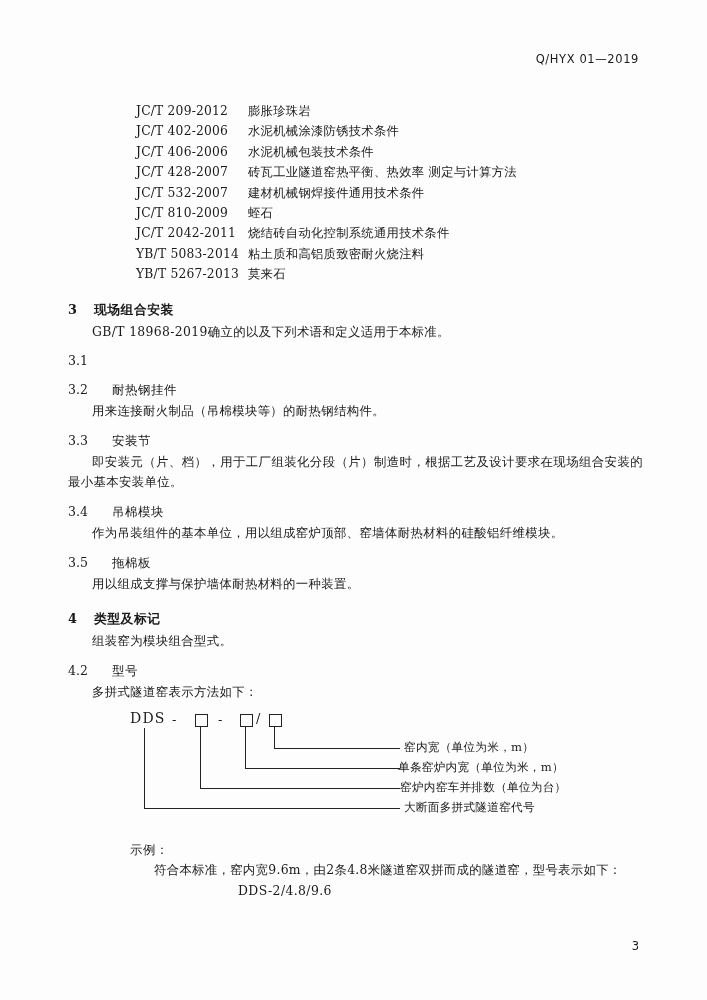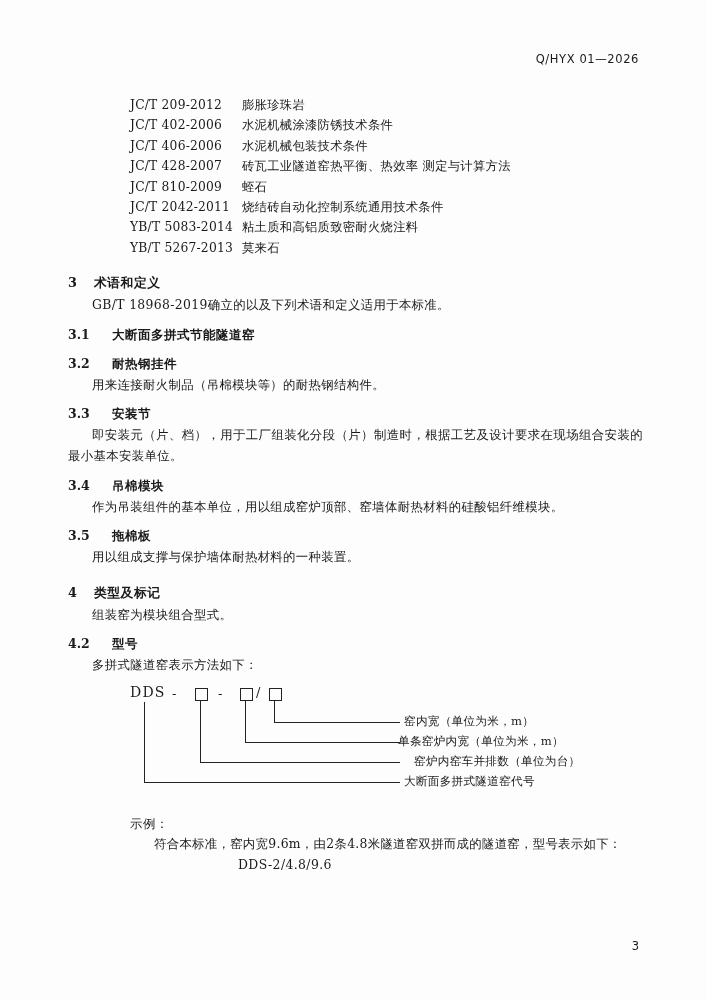--- a/index.html
+++ b/index.html
@@ -25,21 +25,21 @@
     letter-spacing: 0.6px;
     color: #1a1a1a;
   }
   .content {
     position: absolute;
     top: 95px;
     left: 68px;
     width: 575px;
   }
   .std-list {
-    margin: 0;
+    margin: 6px;
     padding: 0;
     list-style: none;
   }
   .std-row {
     display: flex;
     font-size: 12.3px;
     line-height: 20.4px;
     margin-left: 62px;
   }
   .std-code {
@@ -64,21 +64,21 @@
     flex: 0 0 26px;
   }
   .sec-title {
     letter-spacing: 0.5px;
   }
   .sub-head {
     display: flex;
     font-size: 12.5px;
     line-height: 20px;
     margin-top: 9px;
-    font-weight: bold;
+    font-weight: normal;
   }
   .sub-num {
     flex: 0 0 44px;
   }
   .sub-title {
     letter-spacing: 0.5px;
   }
   .para {
     font-size: 12.4px;
     line-height: 20.6px;
@@ -164,21 +164,21 @@
     right: 68px;
     font-size: 11.5px;
     font-family: "DejaVu Sans", sans-serif;
   }
 </style>
 </head>
 <body>
 
 <div class="page">
 
-  <div class="header">Q/HYX 01—2026</div>
+  <div class="header">Q/HYX 01—2019</div>
 
   <div class="content">
 
     <div class="std-list">
       <div class="std-row">
         <span class="std-code">JC/T 209-2012</span>
         <span class="std-title">膨胀珍珠岩</span>
       </div>
       <div class="std-row">
         <span class="std-code">JC/T 402-2006</span>
@@ -186,46 +186,49 @@
       </div>
       <div class="std-row">
         <span class="std-code">JC/T 406-2006</span>
         <span class="std-title">水泥机械包装技术条件</span>
       </div>
       <div class="std-row">
         <span class="std-code">JC/T 428-2007</span>
         <span class="std-title">砖瓦工业隧道窑热平衡、热效率 测定与计算方法</span>
       </div>
       <div class="std-row">
+        <span class="std-code">JC/T 532-2007</span>
+        <span class="std-title">建材机械钢焊接件通用技术条件</span>
+      </div>
+      <div class="std-row">
         <span class="std-code">JC/T 810-2009</span>
         <span class="std-title">蛭石</span>
       </div>
       <div class="std-row">
         <span class="std-code">JC/T 2042-2011</span>
         <span class="std-title">烧结砖自动化控制系统通用技术条件</span>
       </div>
       <div class="std-row">
         <span class="std-code">YB/T 5083-2014</span>
         <span class="std-title">粘土质和高铝质致密耐火烧注料</span>
       </div>
       <div class="std-row">
         <span class="std-code">YB/T 5267-2013</span>
         <span class="std-title">莫来石</span>
       </div>
     </div>
 
     <div class="sec-head">
       <span class="sec-num">3</span>
-      <span class="sec-title">术语和定义</span>
+      <span class="sec-title">现场组合安装</span>
     </div>
     <p class="para">GB/T 18968-2019确立的以及下列术语和定义适用于本标准。</p>
 
     <div class="sub-head">
       <span class="sub-num">3.1</span>
-      <span class="sub-title">大断面多拼式节能隧道窑</span>
     </div>
 
     <div class="sub-head">
       <span class="sub-num">3.2</span>
       <span class="sub-title">耐热钢挂件</span>
     </div>
     <p class="para">用来连接耐火制品（吊棉模块等）的耐热钢结构件。</p>
 
     <div class="sub-head">
       <span class="sub-num">3.3</span>
@@ -270,21 +273,21 @@
       <span class="vline" style="left: 144px; top: 16px; height: 22px;"></span>
       <span class="hline" style="left: 144px; top: 38px; width: 126px;"></span>
       <span class="leg" style="left: 274px; top: 30px;">窑内宽（单位为米，m）</span>
 
       <span class="vline" style="left: 115px; top: 16px; height: 42px;"></span>
       <span class="hline" style="left: 115px; top: 58px; width: 155px;"></span>
       <span class="leg" style="left: 268px; top: 50px; text-align: center;">单条窑炉内宽（单位为米，m）</span>
 
       <span class="vline" style="left: 70px; top: 16px; height: 62px;"></span>
       <span class="hline" style="left: 70px; top: 78px; width: 200px;"></span>
-      <span class="leg" style="left: 284px; top: 70px;">窑炉内窑车并排数（单位为台）</span>
+      <span class="leg" style="left: 270px; top: 70px;">窑炉内窑车并排数（单位为台）</span>
 
       <span class="vline" style="left: 14px; top: 18px; height: 80px;"></span>
       <span class="hline" style="left: 14px; top: 98px; width: 256px;"></span>
       <span class="leg" style="left: 274px; top: 90px; text-align: center;">大断面多拼式隧道窑代号</span>
     </div>
 
     <div class="example-block">
       <div class="example-label">示例：</div>
       <div class="example-text">符合本标准，窑内宽9.6m，由2条4.8米隧道窑双拼而成的隧道窑，型号表示如下：</div>
       <div class="example-code">DDS-2/4.8/9.6</div>

